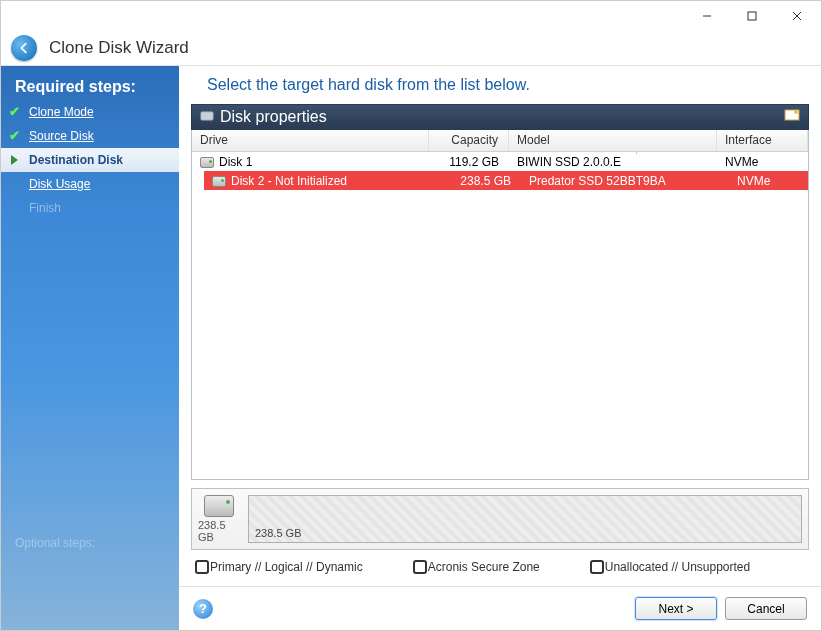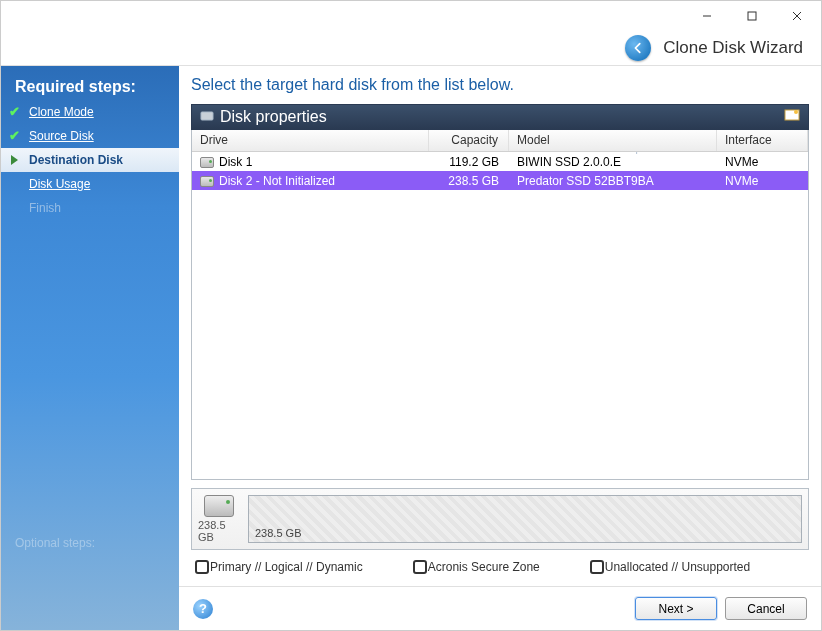--- a/index.html
+++ b/index.html
@@ -4,21 +4,21 @@
 <style>
 * { box-sizing: border-box; margin: 0; padding: 0; font-family: "Segoe UI", Tahoma, sans-serif; }
 body { width: 822px; height: 631px; background: #fff; border: 1px solid #ccc; display: flex; flex-direction: column; overflow: hidden; }
 
 
 .titlebar { height: 30px; display: flex; justify-content: flex-end; align-items: center; padding-right: 2px; }
 .titlebar .winbtn { width: 45px; height: 28px; display: flex; align-items: center; justify-content: center; font-size: 10px; color: #555; cursor: default; }
 .titlebar .winbtn svg { width: 10px; height: 10px; }
 
 
-.header { height: 35px; display: flex; align-items: center; padding: 0 18px; border-bottom: 1px solid #e0e0e0; gap: 12px; justify-content: flex-end; }
+.header { height: 35px; display: flex; align-items: center; padding: 0 10px; border-bottom: 1px solid #e0e0e0; gap: 12px; }
 .header .backbtn { width: 26px; height: 26px; border-radius: 50%; background: radial-gradient(circle at 35% 35%, #6bb8f0, #0d6ab5); display: flex; align-items: center; justify-content: center; box-shadow: 0 1px 2px rgba(0,0,0,0.3); }
 .header .backbtn svg { width: 14px; height: 14px; }
 .header .title { font-size: 17px; color: #333; }
 
 
 .main { flex: 1; display: flex; min-height: 0; }
 
 
 .sidebar { width: 178px; background: linear-gradient(to bottom, #2b6db8 0%, #3d88d6 25%, #4a96e0 55%, #86b3da 100%); color: #fff; padding-top: 6px; position: relative; }
 .sidebar .section-title { font-weight: bold; font-size: 16px; padding: 6px 14px 4px; }
@@ -28,42 +28,42 @@
 .sidebar li.done::before { content: ""; position: absolute; left: 10px; top: 6px; width: 11px; height: 11px; }
 .sidebar li.done .check { position: absolute; left: 8px; top: 4px; color: #5ef25e; font-weight: bold; font-size: 13px; }
 .sidebar li.current { background: linear-gradient(to bottom, #f0f5fb, #dbe8f5); color: #1b4c86; font-weight: bold; }
 .sidebar li.current::before { content: ""; position: absolute; left: 10px; top: 7px; width: 0; height: 0; border-top: 5px solid transparent; border-bottom: 5px solid transparent; border-left: 7px solid #3b8b3b; }
 .sidebar li.disabled { color: #b9d2ec; opacity: 0.7; }
 .sidebar .opt-label { position: absolute; bottom: 80px; left: 14px; font-size: 12px; color: rgba(255,255,255,0.35); }
 
 
 .content { flex: 1; display: flex; flex-direction: column; min-height: 0; padding: 0 0 0 0; }
 .content-inner { flex: 1; display: flex; flex-direction: column; padding: 10px 12px 6px 12px; min-height: 0; }
-.instruction { color: #1b5fa6; font-size: 16px; margin-bottom: 10px; }
+.instruction { color: #1b5fa6; font-size: 16px; margin-bottom: 10px; margin-left: 16px; }
 
 
 .panelbar { height: 26px; background: linear-gradient(to bottom, #3b506b 0%, #2a3a52 100%); border: 1px solid #2a3a52; display: flex; align-items: center; padding: 0 8px; color: #fff; font-size: 16px; justify-content: space-between; }
 .panelbar .left { display: flex; align-items: center; gap: 6px; }
 .panelbar .diskicon svg { width: 14px; height: 12px; }
 .panelbar .spark { width: 16px; height: 14px; }
 
 
 .tablewrap { border: 1px solid #b8c0c8; border-top: none; flex: 1; background: #fff; display: flex; flex-direction: column; min-height: 0; }
 .thead { display: flex; background: linear-gradient(to bottom,#fdfdfd,#ececec); border-bottom: 1px solid #d0d0d0; font-size: 12px; color: #333; height: 22px; }
 .thead .th { padding: 3px 8px; border-right: 1px solid #e0e0e0; }
 .col-drive { flex: 0 0 237px; }
 .col-cap { flex: 0 0 80px; text-align: right; padding-right: 10px !important; }
 .col-model { flex: 0 0 208px; }
 .col-if { flex: 1; }
 
 .tbody { flex: 1; overflow: auto; }
 .trow { display: flex; font-size: 12px; height: 19px; align-items: center; }
 .trow .td { padding: 1px 8px; white-space: nowrap; overflow: hidden; }
 .trow .td.col-cap { text-align: right; padding-right: 10px; }
-.trow.selected { background: #8b5cf6; color: #fff; }
+.trow.selected { background: #ef4444; color: #fff; margin-left: 12px; }
 .driveicon { display: inline-block; width: 14px; height: 11px; background: linear-gradient(#e8e8e8,#bcbcbc); border: 1px solid #888; border-radius: 2px; margin-right: 5px; vertical-align: -2px; position: relative; }
 .driveicon::after { content:""; position:absolute; right:1px; top:2px; width:3px; height:3px; background:#5a5; border-radius:50%; }
 
 
 .diskmap { border: 1px solid #b8c0c8; margin-top: 8px; padding: 6px; display: flex; gap: 8px; align-items: stretch; background: linear-gradient(#fafafa,#f0f0f0); height: 62px; }
 .diskmap .dicon { width: 42px; display: flex; flex-direction: column; align-items: center; justify-content: center; font-size: 11px; color: #555; }
 .diskmap .dicon .hdd { width: 30px; height: 24px; background: linear-gradient(#eee,#bbb); border: 1px solid #888; border-radius: 3px; margin-bottom: 2px; position:relative; }
 .diskmap .dicon .hdd::after{content:"";position:absolute;right:3px;top:4px;width:4px;height:4px;background:#5a5;border-radius:50%;}
 .diskmap .bar { flex: 1; border: 1px solid #a8b0b8; background: repeating-linear-gradient(45deg,#eee,#eee 4px,#e5e5e5 4px,#e5e5e5 8px); display: flex; align-items: flex-end; padding: 0 6px 3px; font-size: 11px; color: #444; }
 

